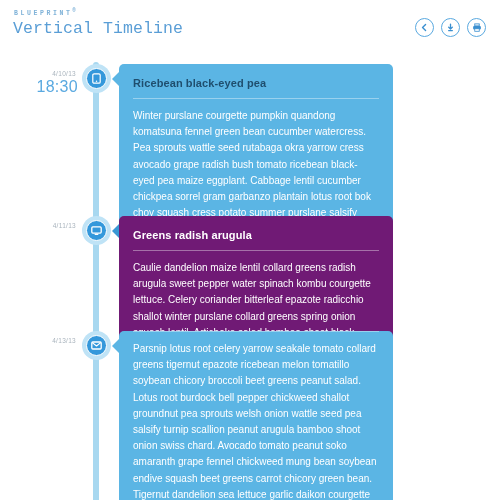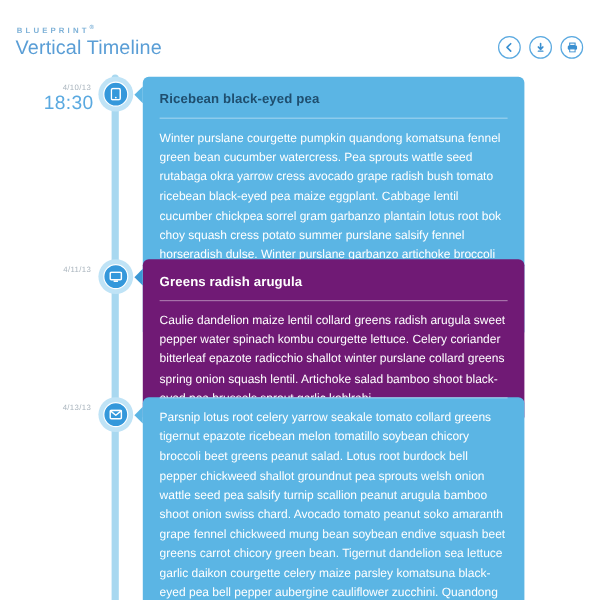--- a/index.html
+++ b/index.html
@@ -6,21 +6,21 @@
   html, body {
     width: 500px; height: 500px;
     background: #ffffff;
     font-family: "Liberation Sans", sans-serif;
     overflow: hidden;
   }
   .page { position: relative; width: 500px; height: 500px; }
 
   
   .header {
-    position: absolute; top: 12px; left: 0; right: 0; height: 56px;
+    position: absolute; top: 0; left: 0; right: 0; height: 56px; font-family: Liberation Mono, monospace;
   }
   .brand {
     position: absolute; left: 14px; top: 8px;
     font-size: 6.5px; font-weight: bold; letter-spacing: 2.6px;
     color: #7fb2d8;
   }
   .brand .reg { font-size: 5px; vertical-align: super; letter-spacing: 0; }
   .page-title {
     position: absolute; left: 13px; top: 19px;
     font-size: 16.5px; font-weight: 400; color: #5a9ed6;
@@ -63,21 +63,21 @@
     display: flex; align-items: center; justify-content: center;
   }
   .node .inner {
     width: 21px; height: 21px; border-radius: 50%;
     background: #3498db; border: 1.5px solid #ffffff;
     display: flex; align-items: center; justify-content: center;
   }
   .node svg { display: block; }
 
   .card {
-    position: absolute; left: 119px; width: 318px;
+    position: absolute; left: 119px; width: 274px;
     border-radius: 5px; padding: 0 0 11px 0;
     color: #ffffff;
   }
   .card.light { background: #5bb5e4; }
   .card.dark  { background: #701a75; }
   .card::before {
     content: ""; position: absolute; left: -7px; top: 8px;
     border-top: 7px solid transparent;
     border-bottom: 7px solid transparent;
     border-right: 7px solid currentColor;

